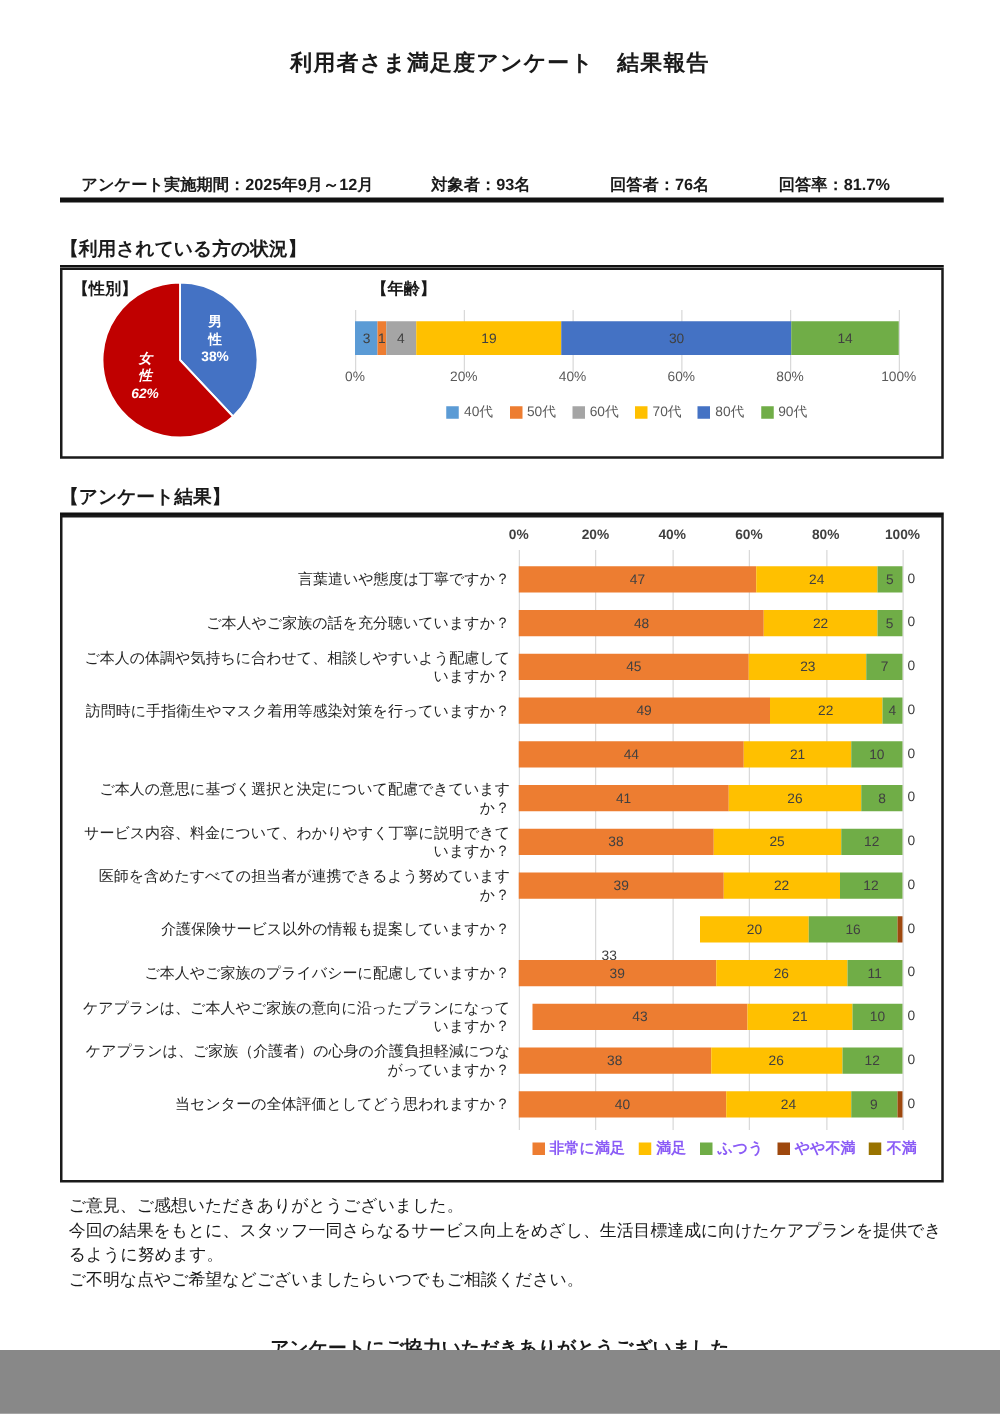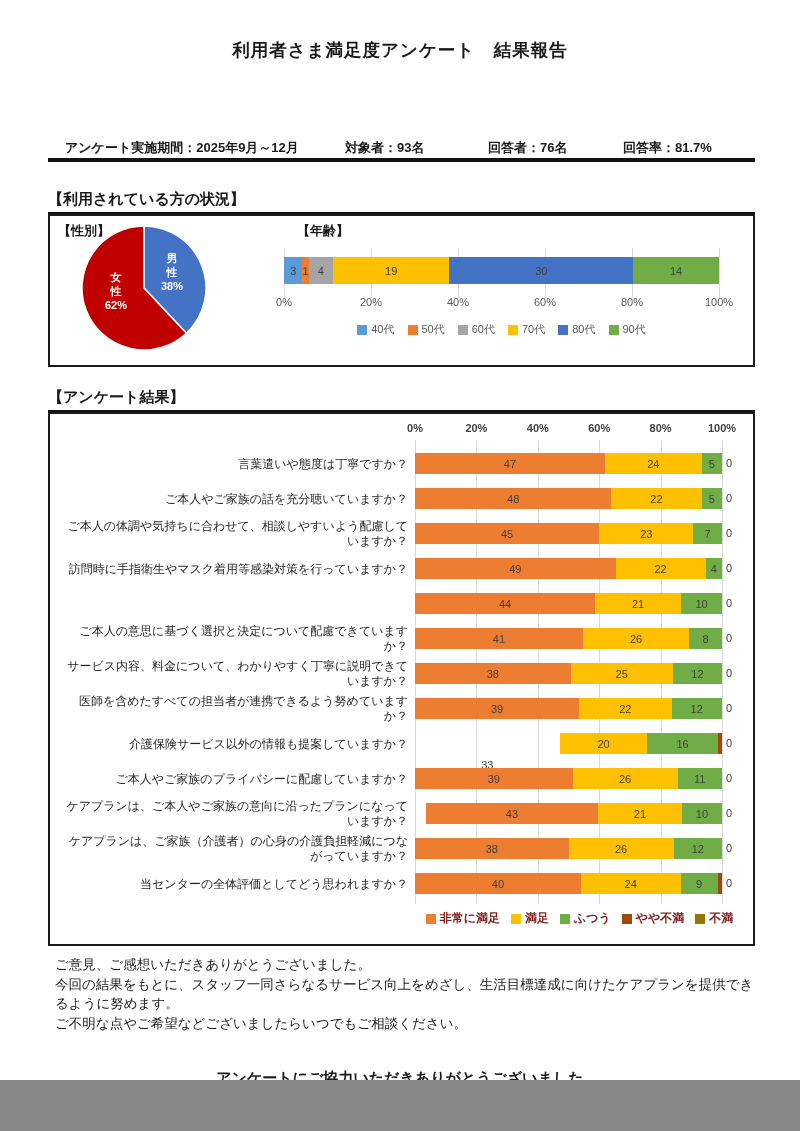--- a/index.html
+++ b/index.html
@@ -51,21 +51,21 @@
 
   
   .survey-plot { position:absolute; left:365px; top:0; width:307px; height:534px; overflow:visible; }
   .survey-plot .grid { top:26px; height:464px; }
   .sv-tick { position:absolute; top:8px; transform:translateX(-50%); font-size:11px; font-weight:bold; color:#404040; }
   .sv-bar { position:absolute; left:0; width:307px; height:21px; display:flex; }
   .sv-zero { position:absolute; font-size:11px; color:#404040; }
   .qlabel { position:absolute; left:10px; width:348px; text-align:right; font-size:12px;
             line-height:15px; color:#262626; transform:translateY(-50%); }
   .sv-legend { position:absolute; top:496px; left:352px; width:355px; display:flex; justify-content:center; gap:11px; }
-  .sv-legend .lg-item { font-size:12px; font-weight:bold; color:#7f1d1d; white-space:nowrap;text-align:right; }
+  .sv-legend .lg-item { font-size:12px; font-weight:bold; color:#8b5cf6; white-space:nowrap;text-align:right; }
 
   .footer { position:absolute; left:55px; top:955px; width:700px; font-size:13.5px; line-height:19.5px; }
   .thanks { position:absolute; top:1069px; left:0; width:100%; text-align:center; font-size:15px; font-weight:bold; }
 </style>
 </head>
 <body>
 
 <div class="page">
 
   <div class="title">利用者さま満足度アンケート　結果報告</div>
@@ -87,21 +87,21 @@
 
     <div class="pie-wrap">
       <svg id="pieSvg" width="128" height="128" viewBox="-64 -64 128 128">
           <path d="M0 0 L0.00 -62.00 A62 62 0 0 1 42.44 45.20 Z" fill="#4472C4" stroke="#ffffff" stroke-width="1.5"></path>
           <path d="M0 0 L42.44 45.20 A62 62 0 1 1 -0.00 -62.00 Z" fill="#C00000" stroke="#ffffff" stroke-width="1.5"></path>
         </svg>
       <div class="pie-label" style="left:81px; top:27px;">
         <div class="vtx">男性</div>
         <div>38%</div>
       </div>
-      <div class="pie-label" style="left:25px; top:46px;">
+      <div class="pie-label" style="left:25px; top:56px;font-style:italic;">
         <div class="vtx">女性</div>
         <div>62%</div>
       </div>
     </div>
 
     <div class="chart-sub" style="left:247px; top:6px;">【年齢】</div>
     <div class="age-plot" id="agePlot">
         <div class="grid" style="left: 0%;"></div>
         <div class="age-tick" style="left: 0%;">0%</div>
         <div class="grid" style="left: 20%;"></div>

